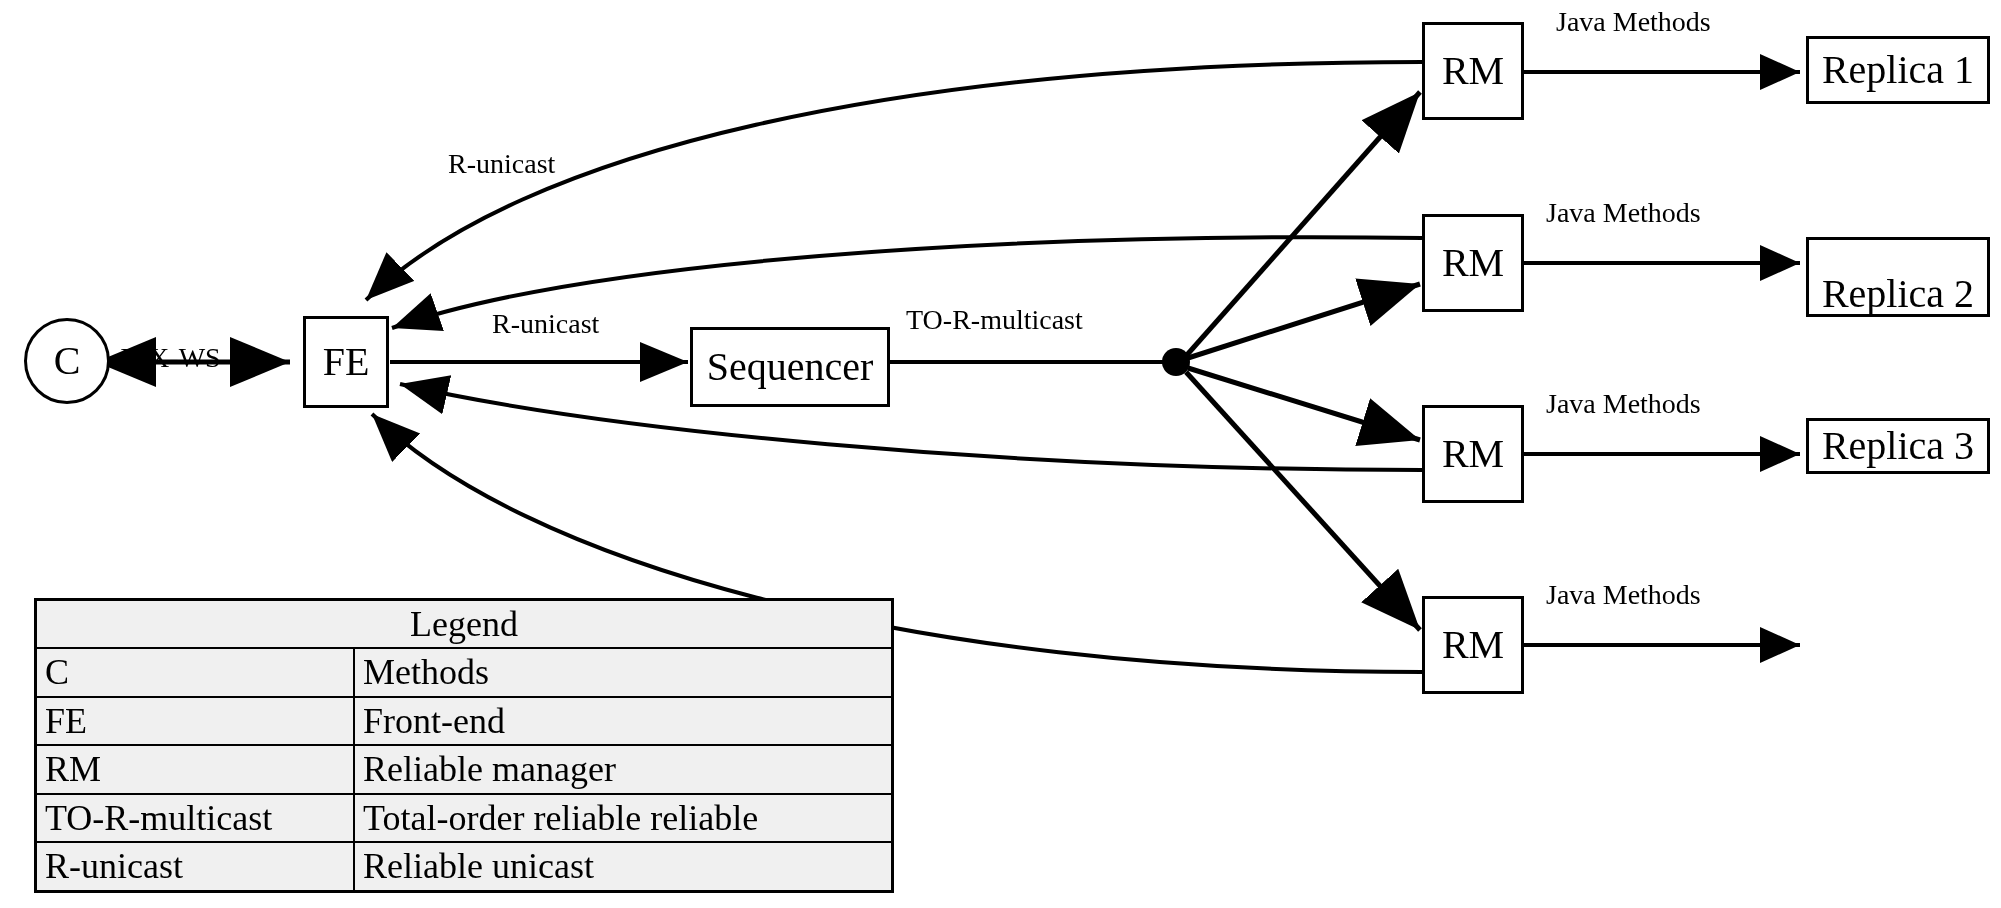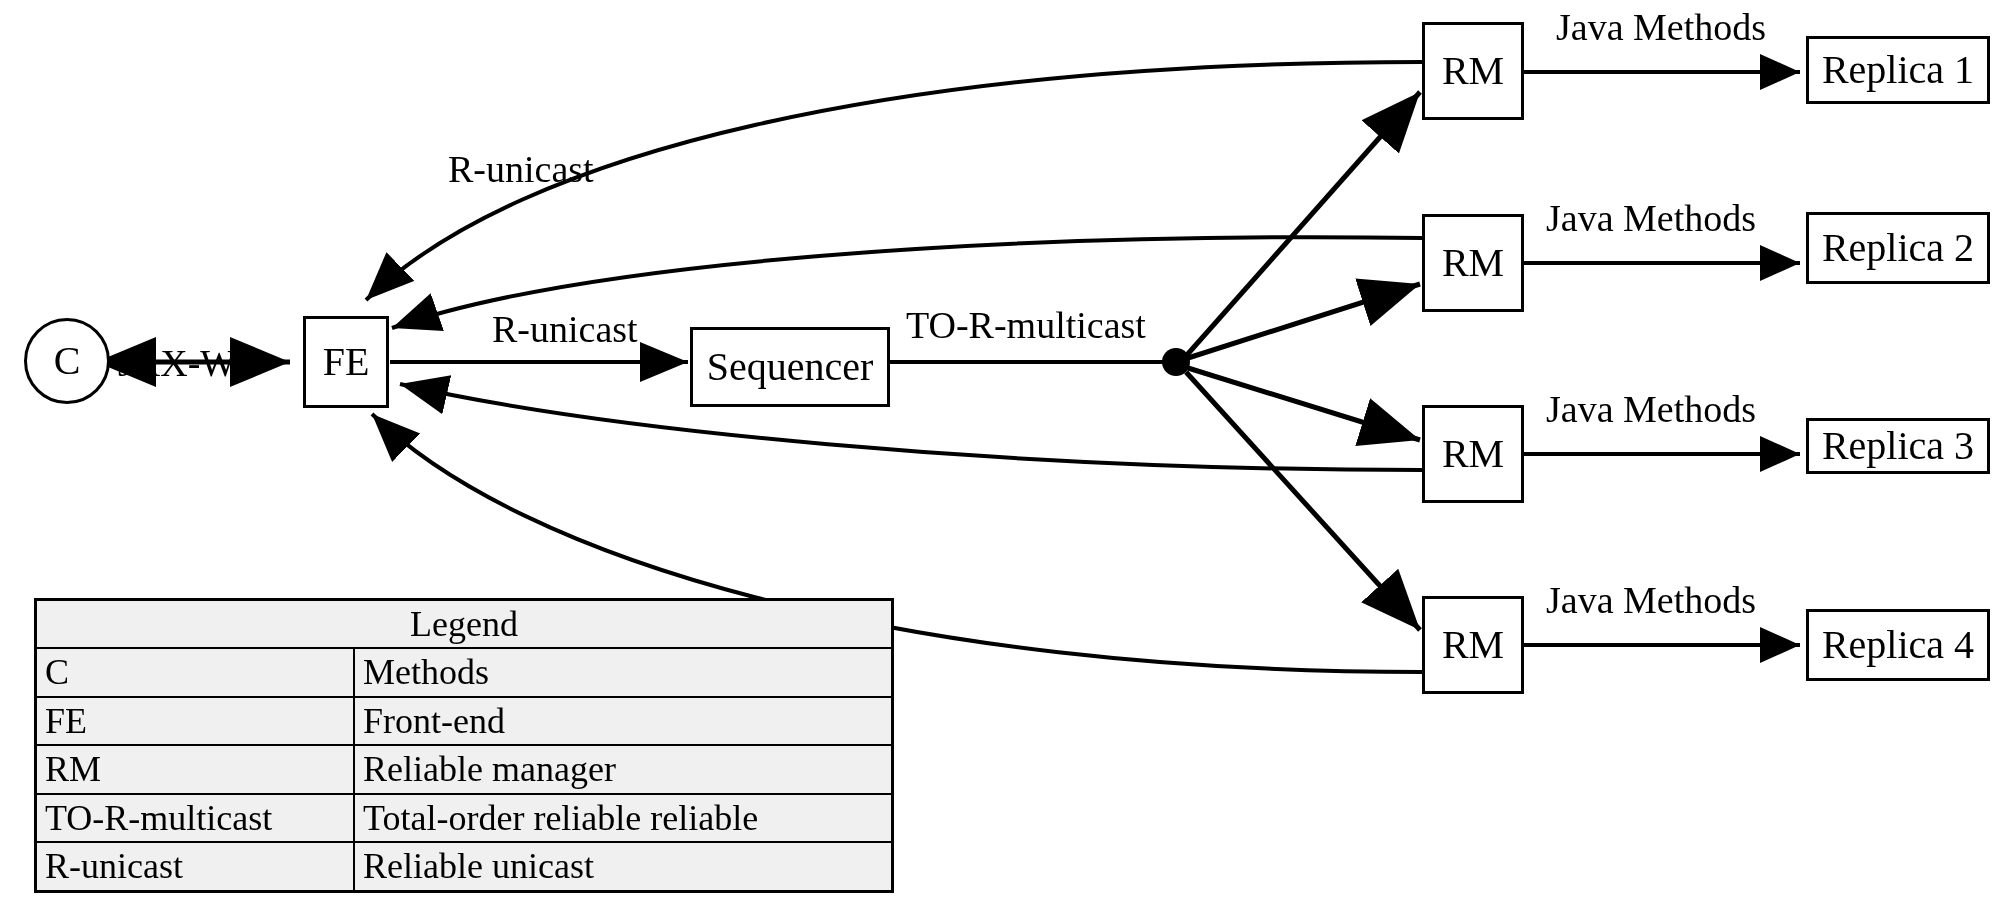--- a/index.html
+++ b/index.html
@@ -47,21 +47,21 @@
   .node.circle {
     border-radius: 50%;
     border-width: 3px;
   }
   .node.replica {
     border-width: 3px;
     font-size: 40px;
   }
   .edge-label {
     position: absolute;
-    font-size: 38px;
+    font-size: 28px;
     line-height: 1;
     white-space: nowrap;
     background: transparent;
   }
   
   #legend {
     position: absolute;
     border-collapse: collapse;
     background: #f0f0f0;
     font-size: 36px;
@@ -151,28 +151,25 @@
   <div class="node" style="left:1422px; top:405px; width:102px; height:98px;">
     <span>RM</span>
   </div>
   <div class="node" style="left:1422px; top:596px; width:102px; height:98px;">
     <span>RM</span>
   </div>
 
   <div class="node replica" style="left:1806px; top:36px; width:184px; height:68px;">
     <span>Replica 1</span>
   </div>
-  <div class="node replica" style="left:1806px; top:212px; width:184px; height:72px;">
+  <div class="node replica" style="left:1806px; top:237px; width:184px; height:80px;align-items:flex-end;">
     <span>Replica 2</span>
   </div>
   <div class="node replica" style="left:1806px; top:418px; width:184px; height:56px;">
     <span>Replica 3</span>
-  </div>
-  <div class="node replica" style="left:1806px; top:609px; width:184px; height:72px;">
-    <span>Replica 4</span>
   </div>
 
   <div class="edge-label" style="left:118px; top:302px;margin-top:42px;">JAX-WS</div>
 
   <div class="edge-label" style="left:448px; top:150px;">R-unicast</div>
 
   <div class="edge-label" style="left:492px; top:310px;">R-unicast</div>
 
   <div class="edge-label" style="left:906px; top:306px;">TO-R-multicast</div>
 

